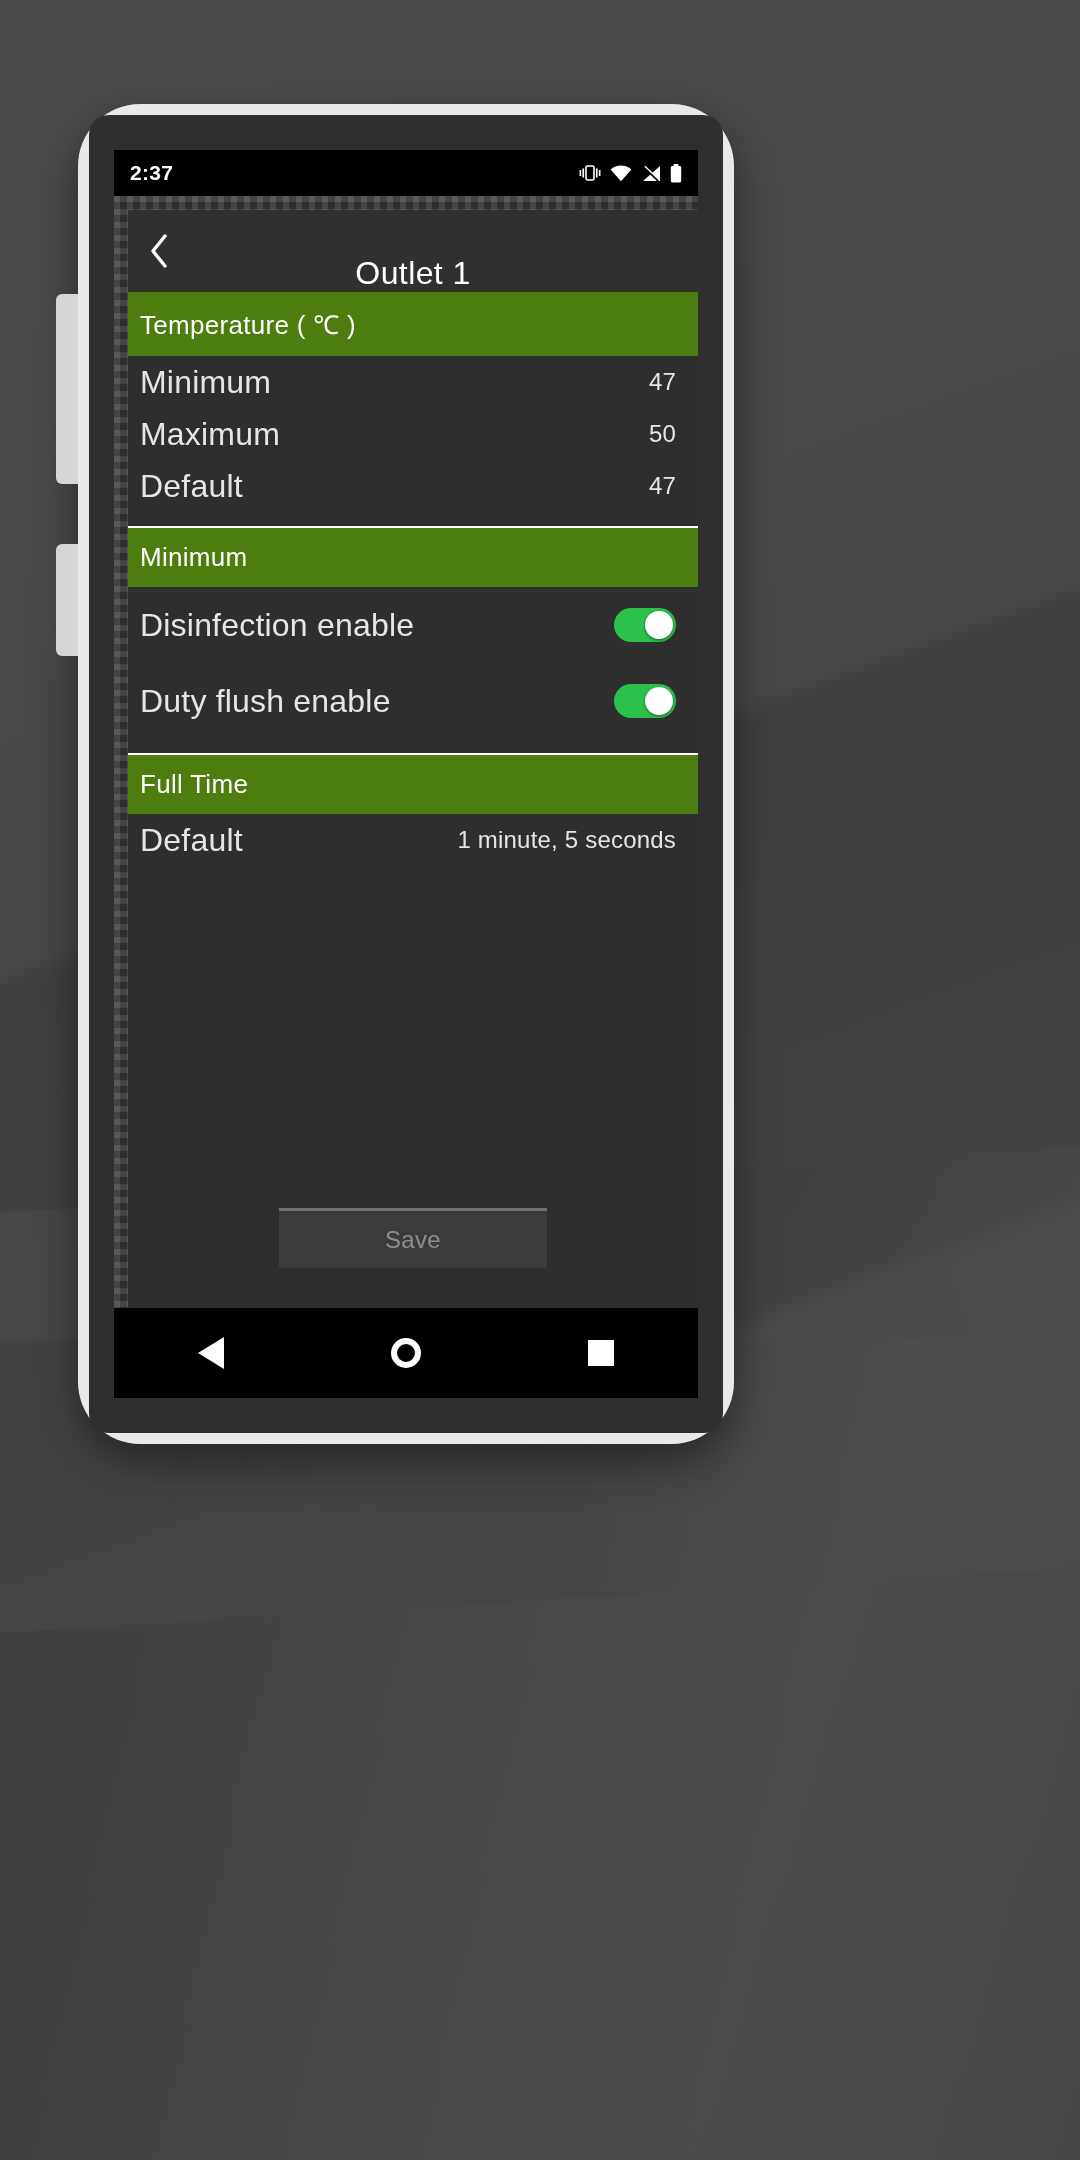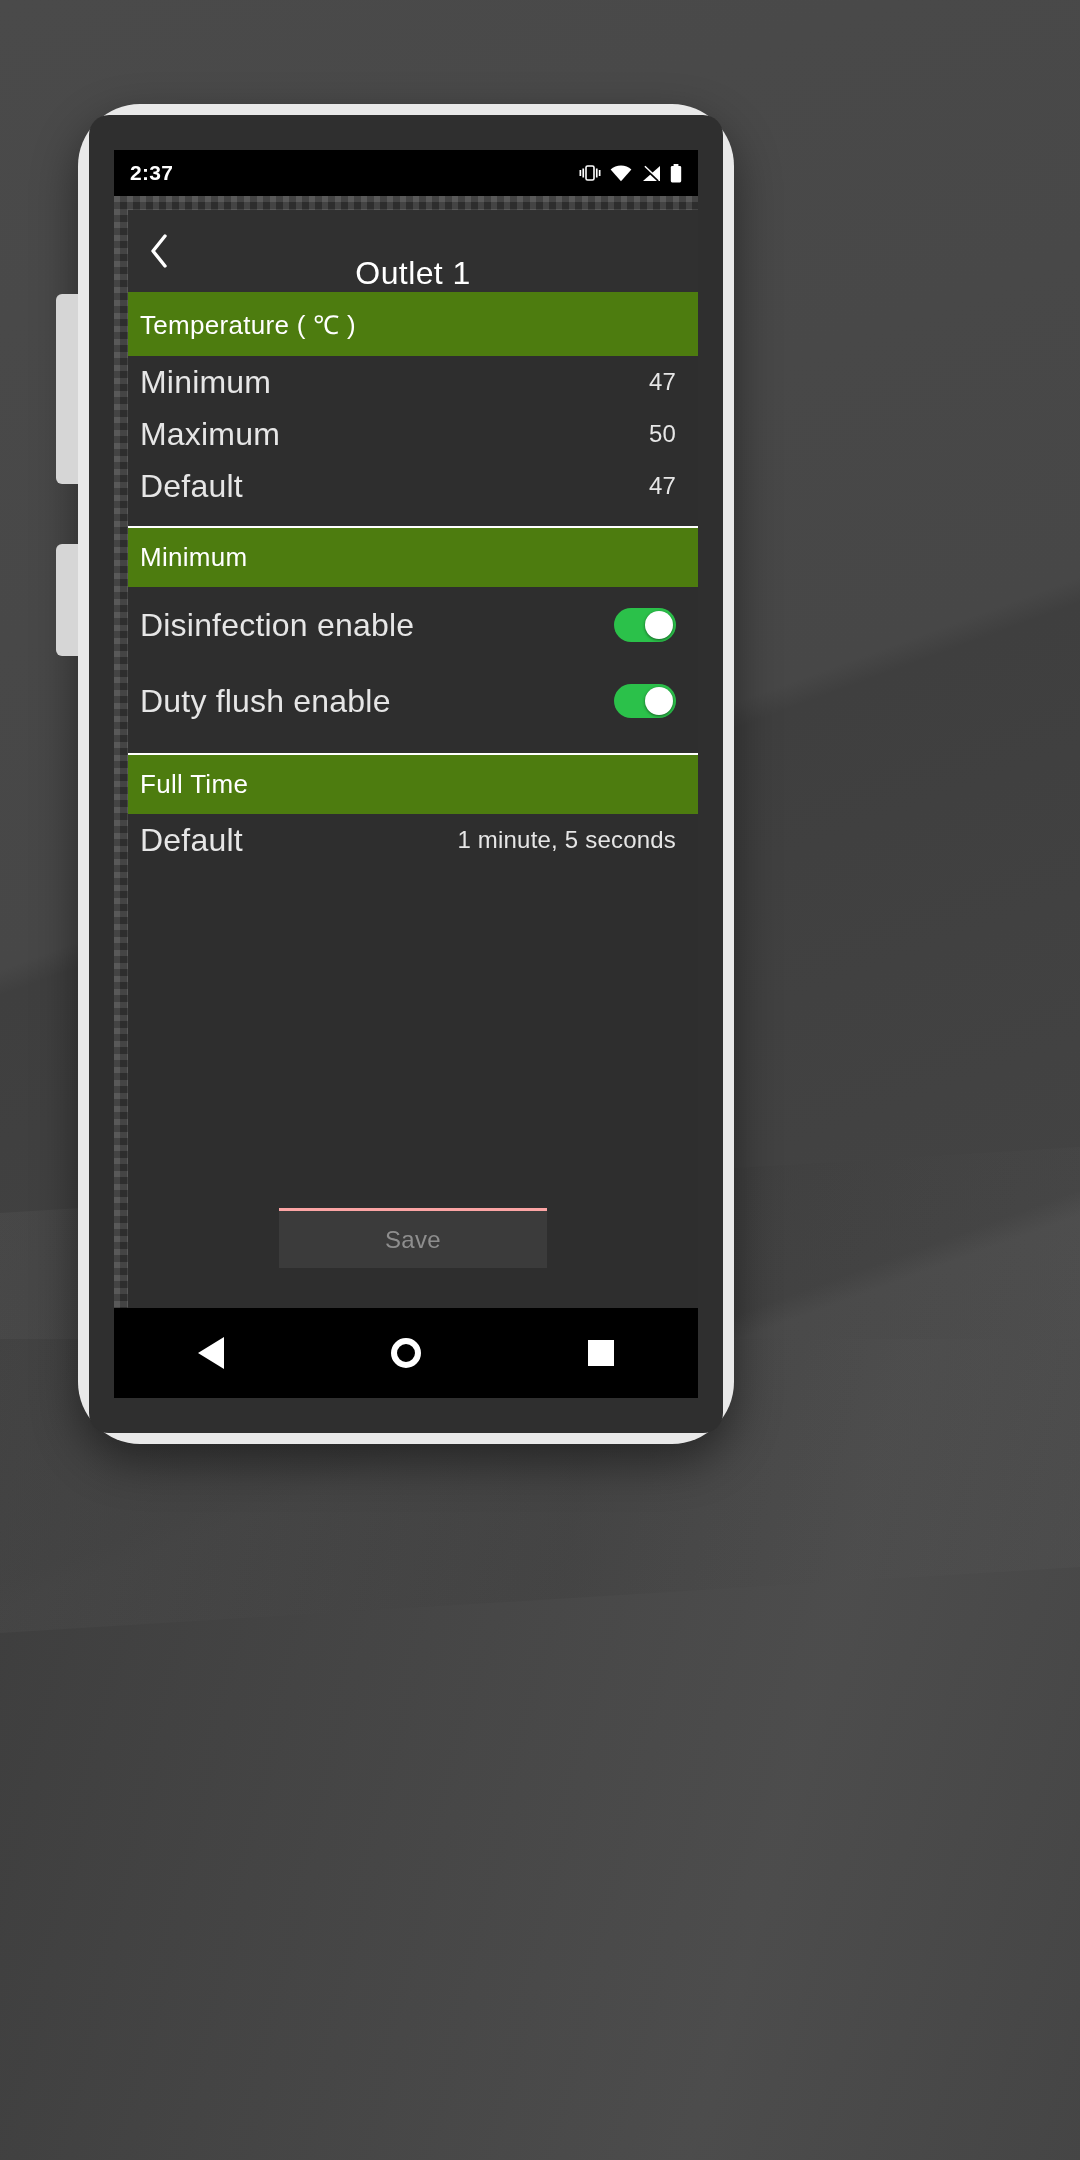--- a/index.html
+++ b/index.html
@@ -232,21 +232,21 @@
     margin-top: auto;
     padding: 0 0 40px 0;
     display: flex;
     justify-content: center;
   }
   .save-btn {
     width: 268px;
     height: 60px;
     background: #3b3b3b;
     border: none;
-    border-top: 3px solid #fca5a5;
+    border-top: 3px solid #737373;
     color: #8e8e8e;
     font-size: 24px;
     font-family: "Liberation Sans", sans-serif;
     font-weight: 300;
     letter-spacing: .3px;
   }
 
   
   .navbar {
     height: 90px;

